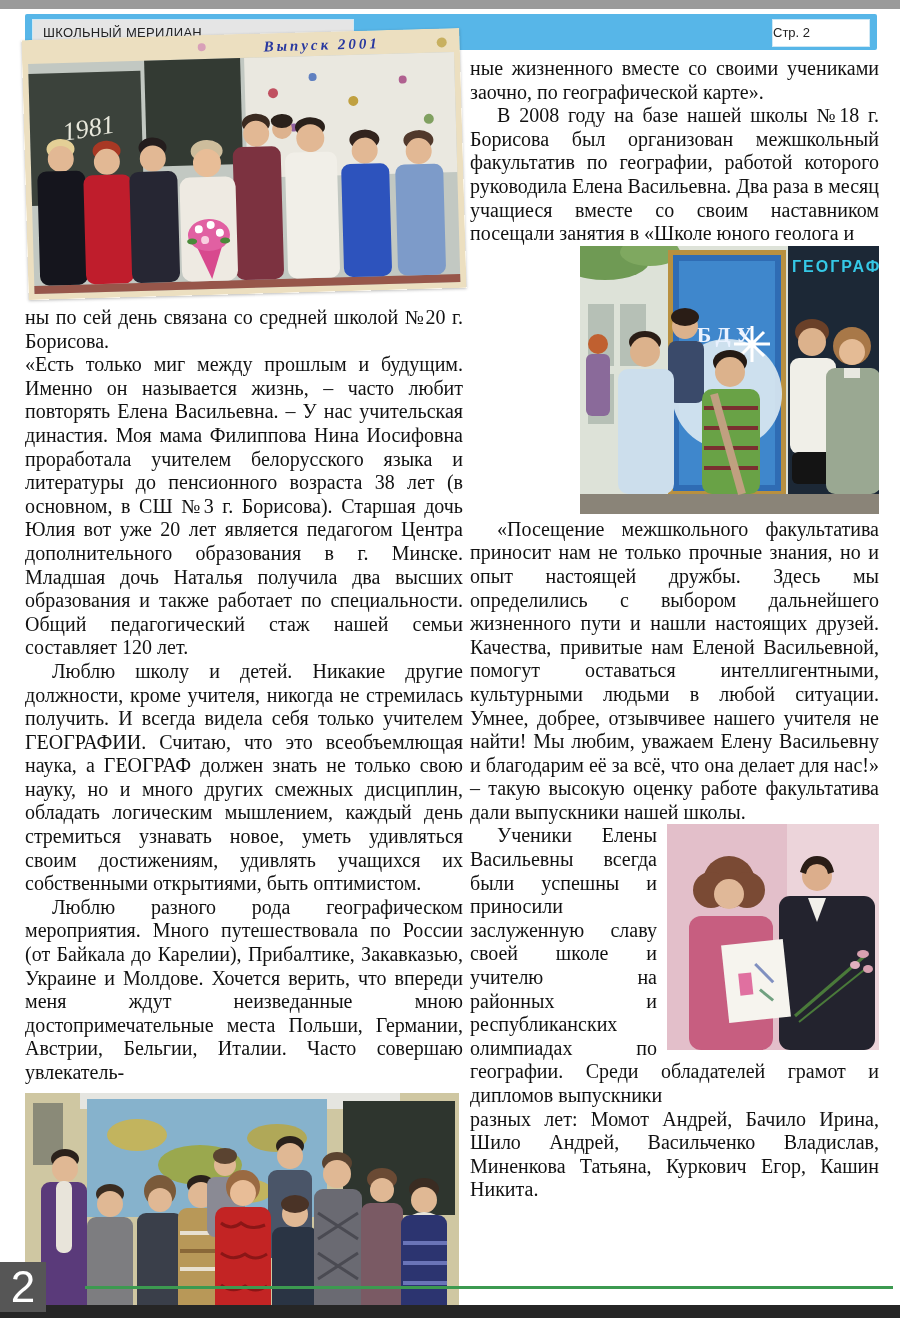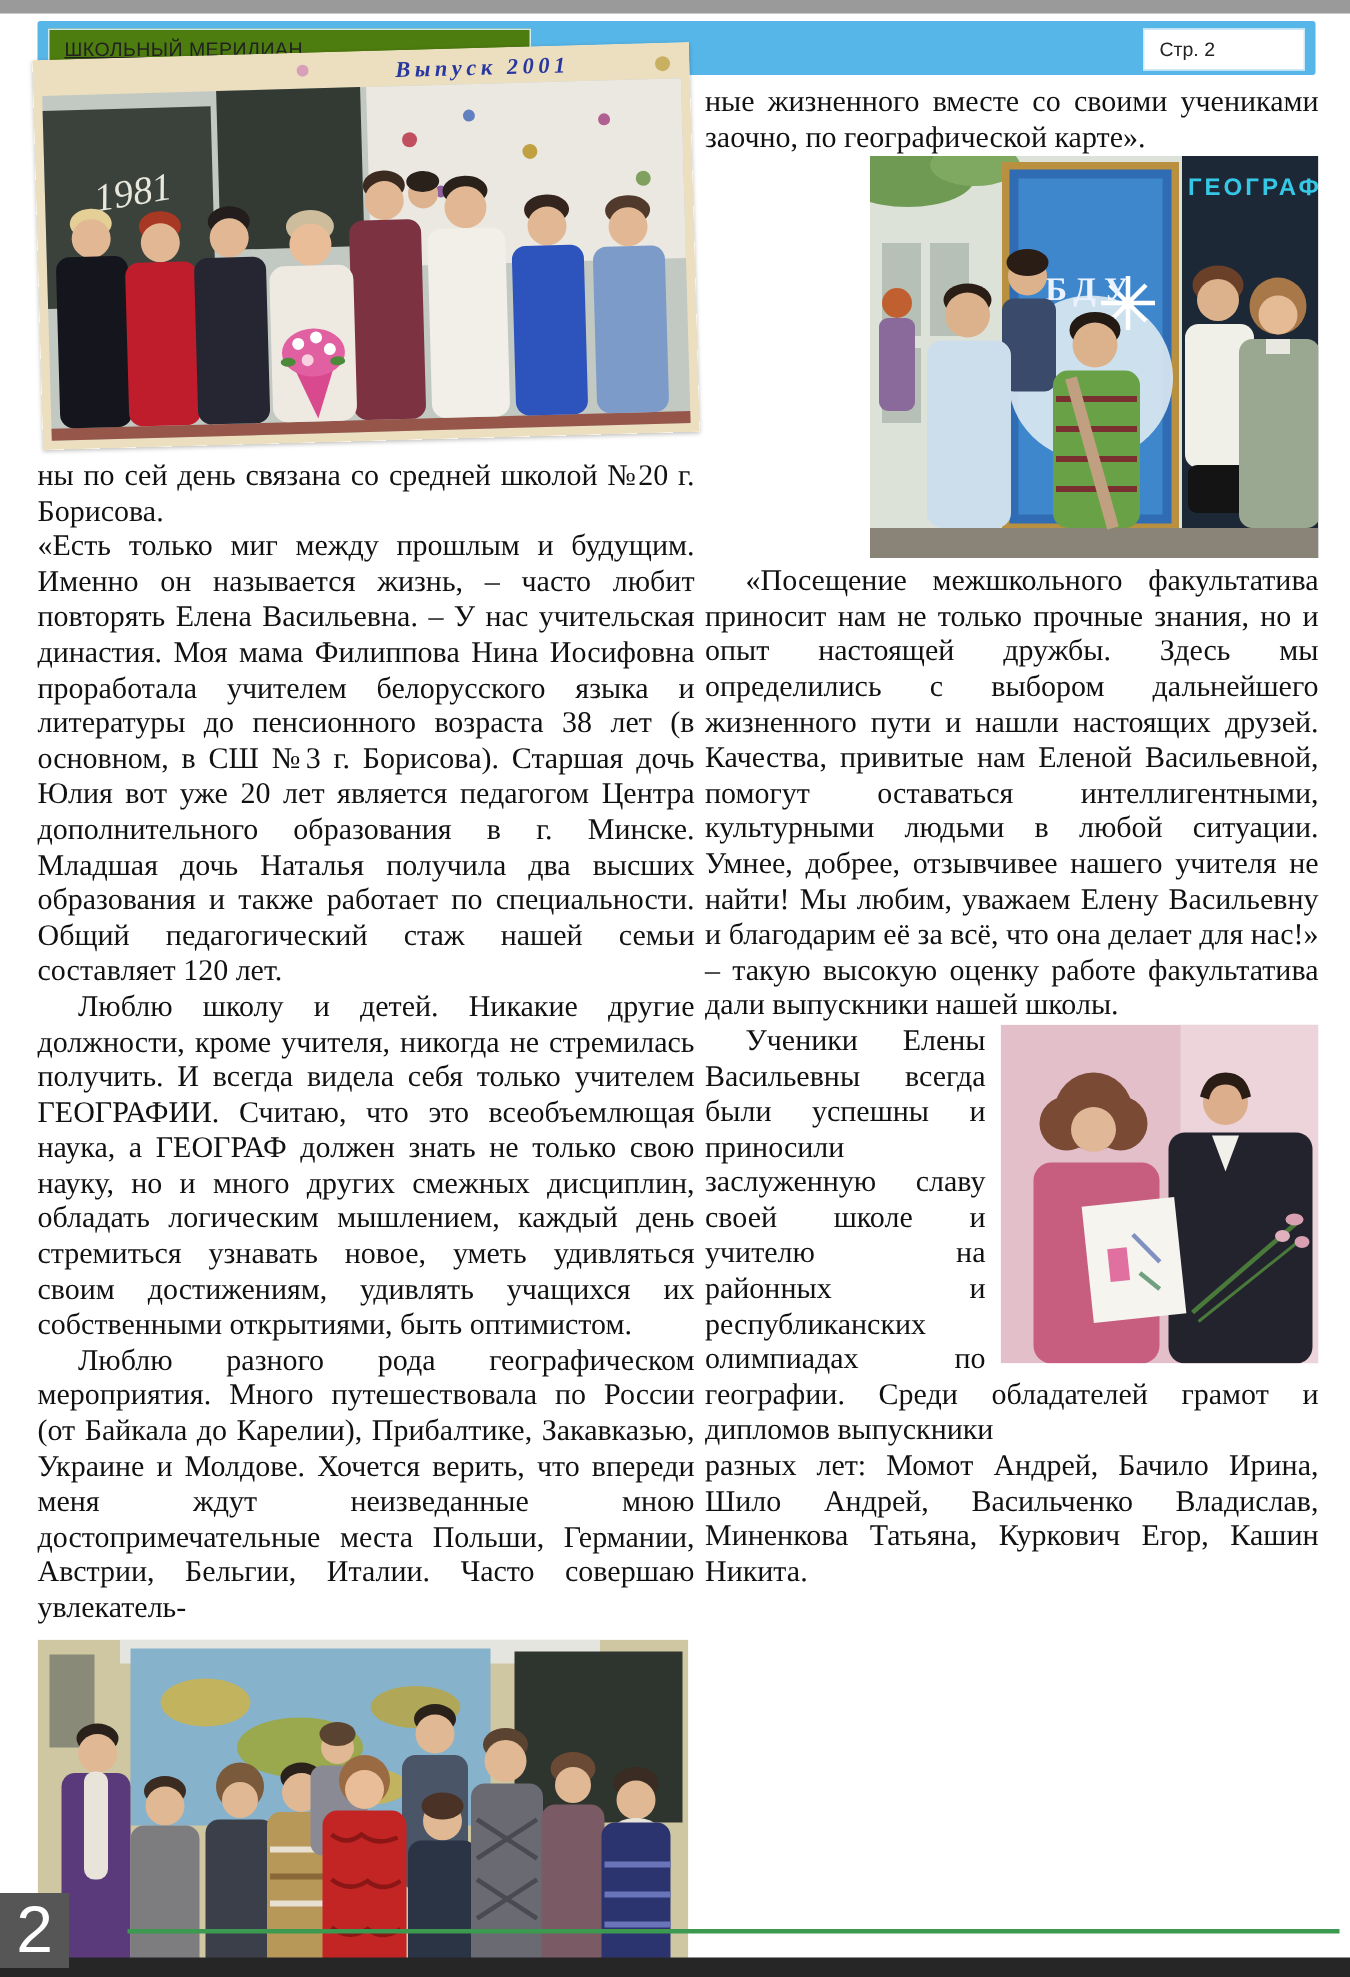--- a/index.html
+++ b/index.html
@@ -5,26 +5,26 @@
   html,body{margin:0;padding:0;}
   body{
     width:900px;height:1318px;position:relative;overflow:hidden;
     background:#ffffff;font-family:"Liberation Serif",serif;color:#111;
   }
   .topbar{position:absolute;left:0;top:0;width:900px;height:9px;background:#9a9a9a;}
   .bottombar{position:absolute;left:0;top:1305px;width:900px;height:13px;background:#262626;}
 
   .header{position:absolute;left:25px;top:14px;width:852px;height:36px;
     background:#57b6e8;border-radius:2px;}
-  .masthead-box{position:absolute;left:7px;top:5px;width:310px;height:26px;background:#4d7c0f;
+  .masthead-box{position:absolute;left:7px;top:5px;width:310px;height:26px;background:#e5e5e5;
     border:1px solid #cfe8f5;font-family:"Liberation Sans",sans-serif;font-size:13px;
-    line-height:26px;padding-left:10px;color:#222;letter-spacing:.3px;text-decoration:underline;}
+    line-height:26px;padding-left:10px;color:#222;letter-spacing:.3px;}
   .pagelabel-box{position:absolute;right:7px;top:5px;width:96px;height:26px;background:#fff;
     border:1px solid #cfe8f5;font-family:"Liberation Sans",sans-serif;font-size:13px;
-    line-height:26px;padding-left:10px;color:#222;}
+    line-height:26px;color:#222;}
 
   .col{position:absolute;font-size:20px;line-height:23.6px;text-align:justify;}
   .col p{margin:0;}
   p.indent{text-indent:27px;}
   .left{left:25px;top:34px;width:438px;}
   .right{left:470px;top:57px;width:409px;}
 
   .photo{overflow:hidden;}
   .photo svg{display:block;}
   .photo1{width:438px;height:260px;transform:rotate(-1.6deg);margin-bottom:12px;
@@ -168,20 +168,21 @@
         <rect x="376" y="122" width="46" height="110" rx="9" fill="#2c3470"></rect>
       <line x1="378" y1="150" x2="422" y2="150" stroke="#6a74b8" stroke-width="4"></line>
         <line x1="378" y1="170" x2="422" y2="170" stroke="#6a74b8" stroke-width="4"></line>
         <line x1="378" y1="190" x2="422" y2="190" stroke="#6a74b8" stroke-width="4"></line>
     </svg>
   </div>
 </div>
 
 <div class="col right">
   <p>ные жизненного вместе со своими учениками заочно, по географической карте».</p>
+  <p class="indent">В 2008 году на базе нашей школы №18 г. Борисова был организован межшкольный факультатив по географии, работой которого руководила Елена Васильевна. Два раза в месяц учащиеся вместе со своим наставником посещали занятия в «Школе юного геолога и</p>
 
   <div class="photo photo2">
     <svg viewBox="0 0 299 268" width="299" height="268" xmlns="http://www.w3.org/2000/svg">
       <rect width="299" height="268" fill="#dde2d8"></rect>
       <ellipse cx="25" cy="14" rx="45" ry="20" fill="#6f9a54"></ellipse>
       <ellipse cx="70" cy="6" rx="30" ry="14" fill="#7fa860"></ellipse>
       <rect x="8" y="58" width="26" height="62" fill="#b6c0b6"></rect>
         <rect x="40" y="58" width="26" height="62" fill="#b6c0b6"></rect>
         <rect x="8" y="128" width="26" height="50" fill="#b6c0b6"></rect>
         <rect x="40" y="128" width="26" height="50" fill="#b6c0b6"></rect>

